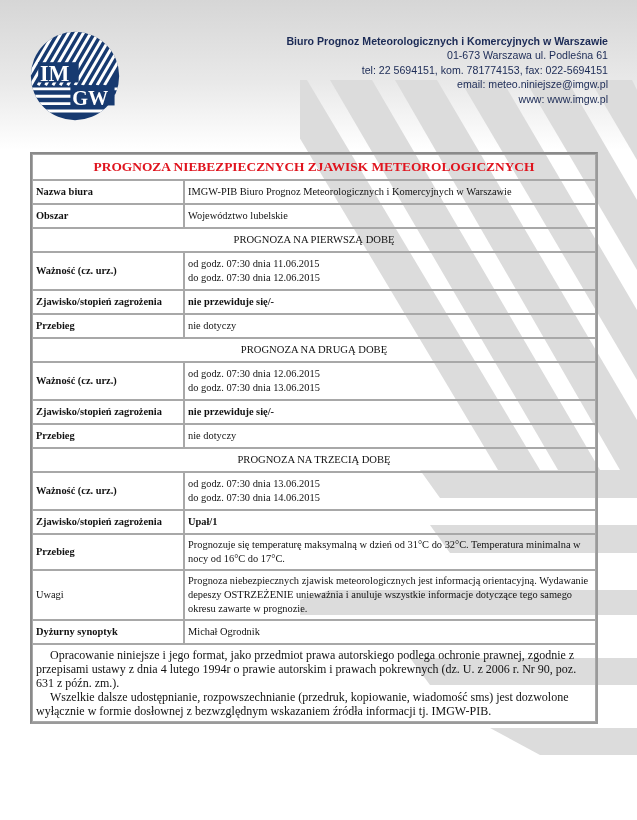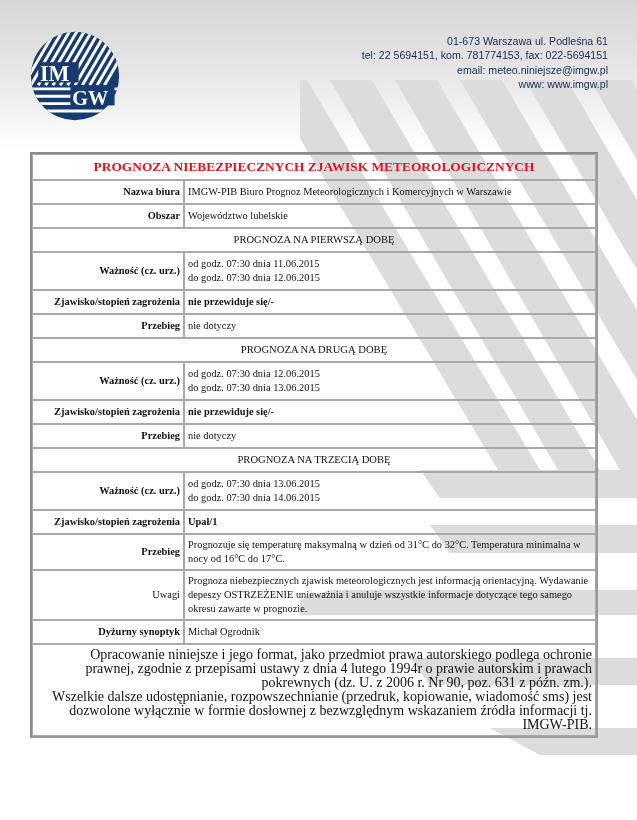--- a/index.html
+++ b/index.html
@@ -26,33 +26,33 @@
     border: 2px solid #8a8a8a; border-right-color: #9a9a9a; border-bottom-color: #9a9a9a;
     font-size: 10.4px; color: #111;
   }
   table.forecast td {
     border: 1px solid #a8a8a8;
     padding: 3px 3px;
     vertical-align: middle;
     line-height: 14px;
     background: transparent;
   }
-  td.label { width: 144px; font-weight: bold; text-align: right; }
+  td.label { width: 144px; font-weight: bold; }
   td.value { }
   td.top { vertical-align: top; }
   td.title-cell {
     text-align: center; color: #e0141e; font-weight: bold; font-size: 13.4px;
     height: 18px; padding-top: 4px;
   }
   td.section {
     text-align: center; font-weight: normal; font-size: 10.6px; height: 16px;
   }
   .rowh-single { height: 16px; }
   .rowh-double { height: 30px; }
-  td.footer-cell { font-size: 14px; line-height: 15px; padding: 4px 3px 5px; text-align: right; }
+  td.footer-cell { font-size: 12px; line-height: 15px; padding: 4px 3px 5px; }
   .indent { display: block; text-indent: 14px; }
   .bold-val { font-weight: bold; margin-top: 40px; }
 </style>
 </head>
 <body>
 
 <div class="bg-gradient"></div>
 
 <svg class="watermark" viewBox="0 0 637 820">
   <defs>
@@ -100,20 +100,21 @@
     <line x1="0" y1="80" x2="100" y2="80"></line>
     <line x1="0" y1="88" x2="100" y2="88"></line>
   </g>
   <rect x="10" y="35" width="44" height="22" fill="#173a70"></rect>
   <text x="12" y="55" font-family="Liberation Serif, serif" font-weight="bold" font-size="24" fill="#ffffff">IM</text>
   <rect x="45" y="60" width="48" height="22" fill="#173a70"></rect>
   <text x="47" y="81" font-family="Liberation Serif, serif" font-weight="bold" font-size="22" fill="#ffffff">GW</text>
 </svg>
 
 <div class="header-info">
+  <div class="bold">Biuro Prognoz Meteorologicznych i Komercyjnych w Warszawie</div>
   <div>01-673 Warszawa ul. Podleśna 61</div>
   <div>tel: 22 5694151, kom. 781774153, fax: 022-5694151</div>
   <div>email: meteo.niniejsze@imgw.pl</div>
   <div>www: www.imgw.pl</div>
 </div>
 
 <table class="forecast">
   <tbody>
       <tr>
     <td colspan="2" class="title-cell">PROGNOZA NIEBEZPIECZNYCH ZJAWISK METEOROLOGICZNYCH</td>

